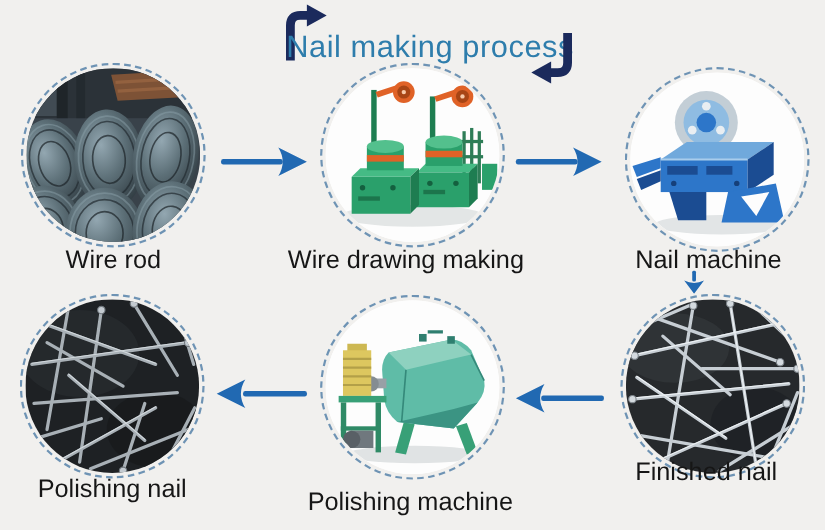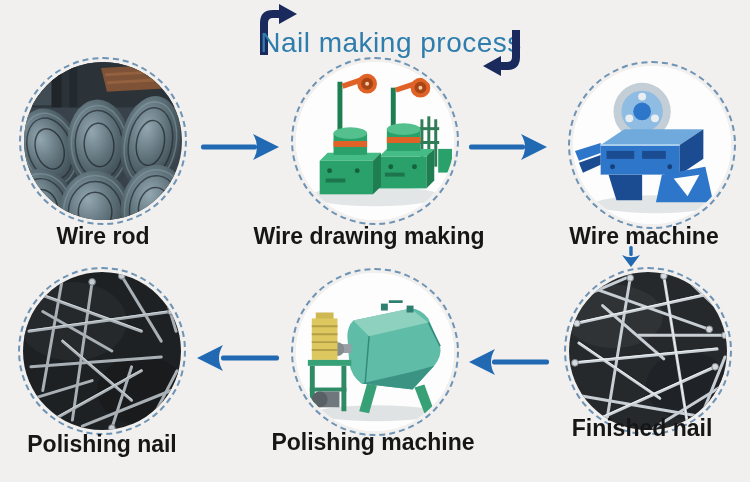--- a/index.html
+++ b/index.html
@@ -24,21 +24,21 @@
   .ring{
     width:168px;height:168px;border:2px dashed var(--ring-dash);
     border-radius:50%;padding:3px;
   }
   .photo{
     width:158px;height:158px;border-radius:50%;overflow:hidden;background:#fff;
   }
   .photo svg{display:block;width:100%;height:100%;}
   .label{
     position:absolute;transform:translateX(-50%);
-    font-size:23px;font-weight:700;color:var(--label-text);white-space:nowrap;
+    font-size:23px;font-weight:400;color:var(--label-text);white-space:nowrap;
   }
   .flow-arrow{position:absolute;}
   .flow-arrow svg{display:block;}
   .flow-arrow path,.flow-arrow rect{fill:var(--flow-arrow);}
 </style>
 </head>
 <body>
 
 <span class="title-arrow" style="left:254px;top:3px">
   <svg width="44" height="54" viewBox="0 0 44 54">
@@ -190,21 +190,21 @@
         <polygon points="2,86 28,78 28,88 6,96" fill="#2d76c9"></polygon>
         <polygon points="6,98 28,90 28,100 10,108" fill="#1b4c92"></polygon>
         <polygon points="36,110 70,110 70,136 44,136" fill="#1b4c92"></polygon>
         <polygon points="90,110 134,102 142,138 84,138" fill="#2d76c9"></polygon>
         <polygon points="102,114 128,110 116,132" fill="#fdfdfd"></polygon>
         <line x1="28" y1="80" x2="108" y2="80" stroke="#a9cdec" stroke-width="2"></line>
       </svg>
     </div>
   </div>
 </div>
-<div class="label" style="left:644px;top:223px">Wire machine</div>
+<div class="label" style="left:644px;top:223px">Nail machine</div>
 
 <div class="stage" style="left:18px;top:267px">
   <div class="ring">
     <div class="photo">
       <svg viewBox="0 0 160 160" preserveAspectRatio="xMidYMid slice">
         <rect width="160" height="160" fill="#1e2124"></rect>
         <ellipse cx="50" cy="50" rx="55" ry="40" fill="#2a2e32" opacity=".6"></ellipse>
         <ellipse cx="120" cy="120" rx="45" ry="35" fill="#17191b" opacity=".7"></ellipse>
         <g stroke="#a8b0b6" stroke-width="3" stroke-linecap="round">
           <line x1="10" y1="20" x2="120" y2="60"></line>
@@ -277,21 +277,21 @@
         <rect x="12" y="88" width="44" height="6" fill="#38a077"></rect>
         <rect x="14" y="94" width="5" height="46" fill="#2f8a66"></rect>
         <rect x="46" y="94" width="5" height="46" fill="#2f8a66"></rect>
         <rect x="14" y="116" width="37" height="4" fill="#2f8a66"></rect>
         <rect x="22" y="120" width="22" height="16" fill="#70787e"></rect>
         <circle cx="24" cy="128" r="8" fill="#596066"></circle>
       </svg>
     </div>
   </div>
 </div>
-<div class="label" style="left:373px;top:429px">Polishing machine</div>
+<div class="label" style="left:373px;top:443px">Polishing machine</div>
 
 <div class="stage" style="left:564px;top:267px">
   <div class="ring">
     <div class="photo">
       <svg viewBox="0 0 160 160" preserveAspectRatio="xMidYMid slice">
         <rect width="160" height="160" fill="#26292c"></rect>
         <ellipse cx="45" cy="45" rx="50" ry="32" fill="#33373b" opacity=".7"></ellipse>
         <ellipse cx="120" cy="115" rx="42" ry="34" fill="#1d2023" opacity=".7"></ellipse>
         <g stroke="#c7ced4" stroke-width="3" stroke-linecap="round">
           <line x1="8" y1="52" x2="152" y2="20"></line>

